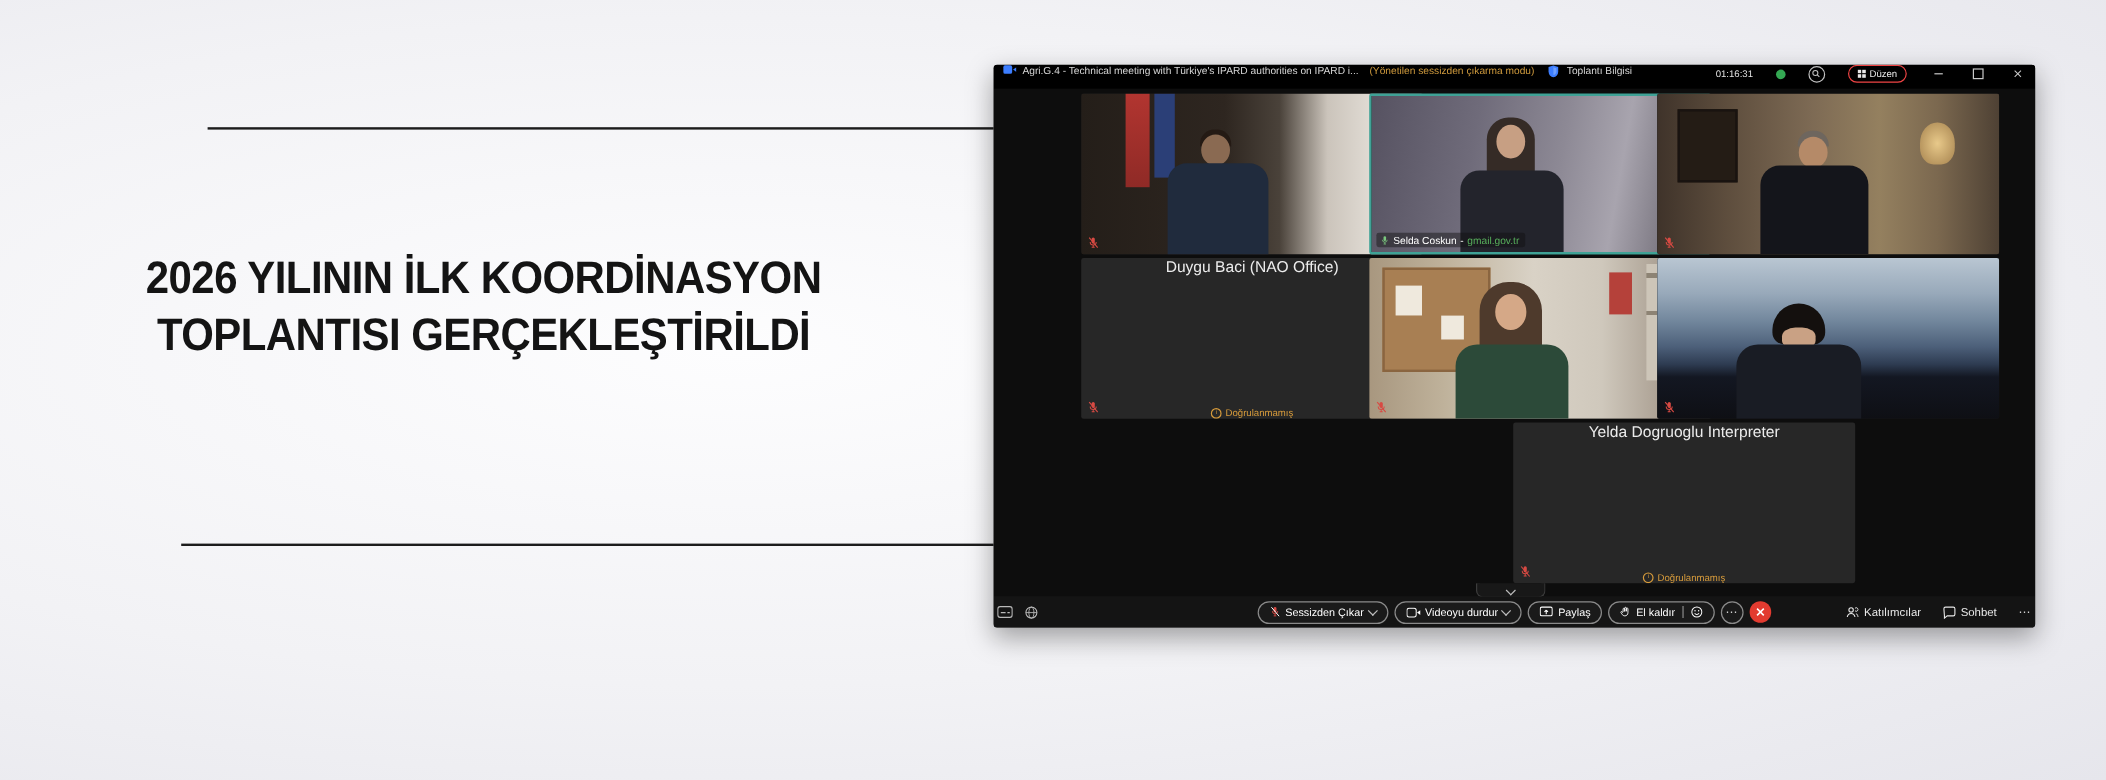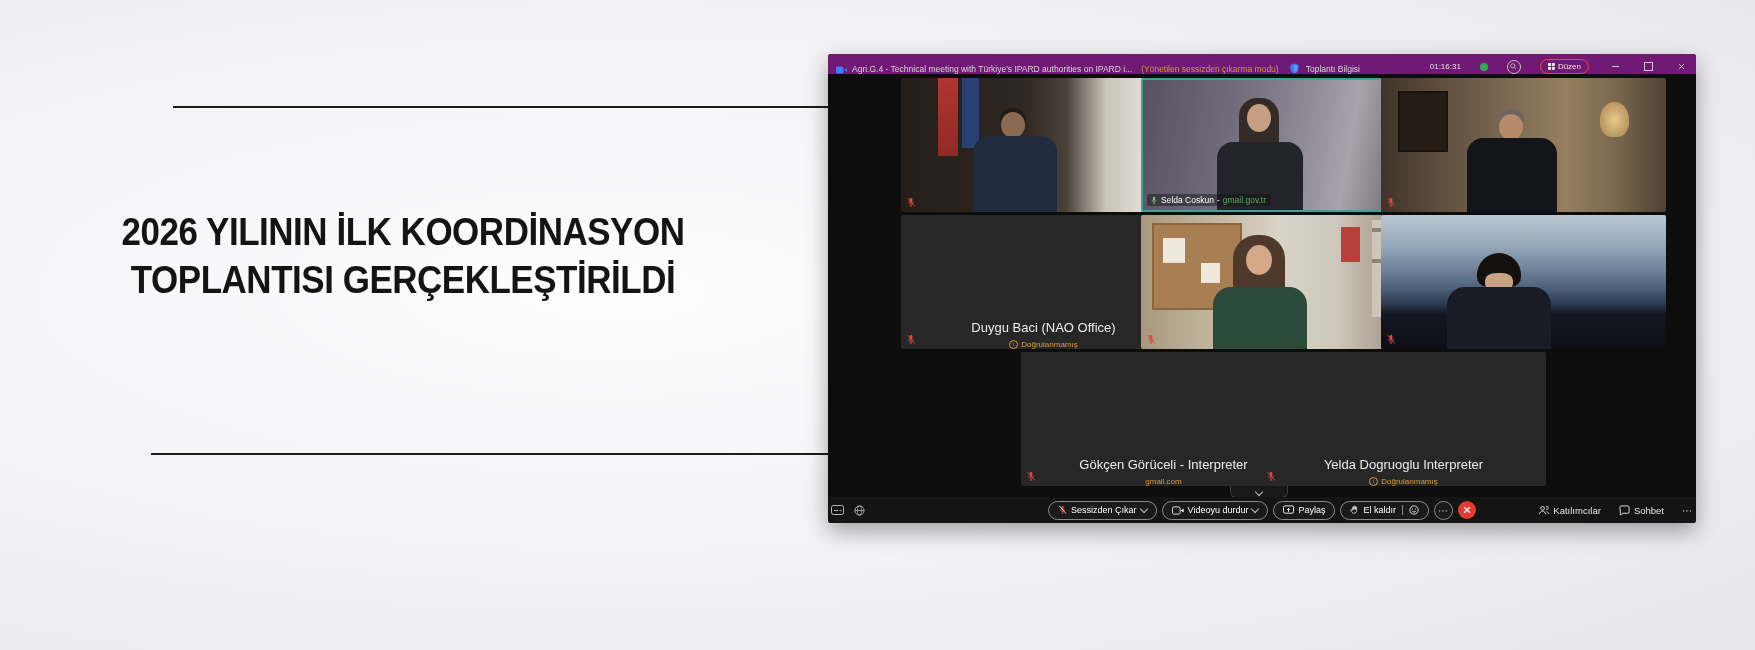--- a/index.html
+++ b/index.html
@@ -11,40 +11,40 @@
   .rule{position:absolute;height:2px;background:#1c1c1c;}
   .rule-top{left:173px;top:106px;width:655px;}
   .rule-bottom{left:151px;top:453px;width:677px;}
   .headline{position:absolute;left:58px;top:208px;width:690px;text-align:center;
     color:#141414;font-weight:bold;font-size:38px;line-height:48px;
     transform:scaleX(.92);letter-spacing:-.5px;}
 
   
   .mwindow{position:absolute;left:828px;top:54px;width:868px;height:469px;
     background:#141414;border-radius:3px;box-shadow:0 8px 22px rgba(0,0,0,.35);overflow:hidden;}
-  .titlebar{position:absolute;left:0;top:0;right:0;height:20px;background:#701a75;
-    display:flex;align-items:flex-end;padding:0 8px;gap:5px;font-size:8.5px;color:#d6d6d6;box-sizing:border-box;}
+  .titlebar{position:absolute;left:0;top:0;right:0;height:20px;background:#000000;
+    display:flex;align-items:flex-start;padding:0 8px;gap:5px;font-size:8.5px;color:#d6d6d6;box-sizing:border-box;}
   .tb-title{white-space:nowrap;}
   .tb-mode{color:#cf9a3d;margin-left:4px;white-space:nowrap;}
   .tb-info{margin-left:2px;white-space:nowrap;}
   .tb-right{margin-left:auto;display:flex;align-items:center;gap:19px;}
   .tb-timer{font-size:8px;color:#e2e2e2;}
   .dot-green{width:8px;height:8px;border-radius:50%;background:#34a853;}
   .zoom-circle{width:12px;height:12px;border-radius:50%;border:1px solid #c0c0c0;display:flex;align-items:center;justify-content:center;}
   .pill-duzen{display:flex;align-items:center;gap:3px;height:13px;padding:0 7px;border:1px solid #ef4444;border-radius:8px;font-size:8px;color:#e8e8e8;}
   .win-btn{display:flex;align-items:center;justify-content:center;width:14px;height:14px;}
   .glyph-min{width:7px;height:1px;background:#c8c8c8;}
   .glyph-max{width:7px;height:7px;border:1px solid #c8c8c8;}
 
   
   .stage{position:absolute;left:0;top:20px;right:0;bottom:26px;background:#0d0d0d;}
   .tile{position:absolute;width:285px;height:134px;background:#1e1e1e;border-radius:2px;overflow:hidden;box-sizing:border-box;}
   .tile.video{box-shadow:inset 0 0 28px rgba(0,0,0,.45);}
   .tile.active{border:2px solid #3fa296;}
-  .tile.placeholder{background:#272727;display:flex;flex-direction:column;align-items:center;justify-content:flex-end;gap:5px;}
+  .tile.placeholder{background:#272727;display:flex;flex-direction:column;align-items:center;justify-content:space-between;gap:5px;}
   .ph-name{color:#ececec;font-size:13px;}
   .ph-status{display:flex;align-items:center;gap:3px;color:#d79b3b;font-size:8px;}
   .info-circ{width:7px;height:7px;border:1px solid #d79b3b;border-radius:50%;display:flex;align-items:center;justify-content:center;font-size:5px;color:#d79b3b;line-height:1;}
   .mic-badge{position:absolute;left:5px;bottom:4px;width:10px;height:11px;}
   .name-label{position:absolute;left:4px;bottom:4px;display:flex;align-items:center;gap:3px;
     background:rgba(15,15,15,.45);padding:1px 5px 1px 3px;border-radius:2px;font-size:8.5px;color:#fff;white-space:nowrap;}
   .name-label .domain{color:#58b05c;}
 
   
   .scene{position:absolute;inset:0;}
@@ -278,33 +278,20 @@
         </div>
         <span class="mic-badge">
           <svg width="10" height="11" viewBox="0 0 12 13">
               <rect x="4.4" y="1" width="3.2" height="6" rx="1.6" fill="#d84a43"></rect>
               <path d="M3 5.5a3 3 0 006 0M6 8.6v2M4.5 10.8h3" stroke="#d84a43" stroke-width="1" fill="none"></path>
               <path d="M2 1.2l8.5 10" stroke="#d84a43" stroke-width="1.1"></path>
             </svg>
         </span>
       </div>
 
-      <div class="tile placeholder" style="left:193px;top:278px;">
-        <div class="ph-name">Gökçen Görüceli - Interpreter</div>
-        <div class="ph-status">
-          <span>gmail.com</span>
-        </div>
-        <span class="mic-badge">
-          <svg width="10" height="11" viewBox="0 0 12 13">
-              <rect x="4.4" y="1" width="3.2" height="6" rx="1.6" fill="#d84a43"></rect>
-              <path d="M3 5.5a3 3 0 006 0M6 8.6v2M4.5 10.8h3" stroke="#d84a43" stroke-width="1" fill="none"></path>
-              <path d="M2 1.2l8.5 10" stroke="#d84a43" stroke-width="1.1"></path>
-            </svg>
-        </span>
-      </div>
 
       <div class="tile placeholder" style="left:433px;top:278px;">
         <div class="ph-name">Yelda Dogruoglu Interpreter</div>
         <div class="ph-status">
           <span class="info-circ">i</span>
           <span>Doğrulanmamış</span>
         </div>
         <span class="mic-badge">
           <svg width="10" height="11" viewBox="0 0 12 13">
               <rect x="4.4" y="1" width="3.2" height="6" rx="1.6" fill="#d84a43"></rect>

